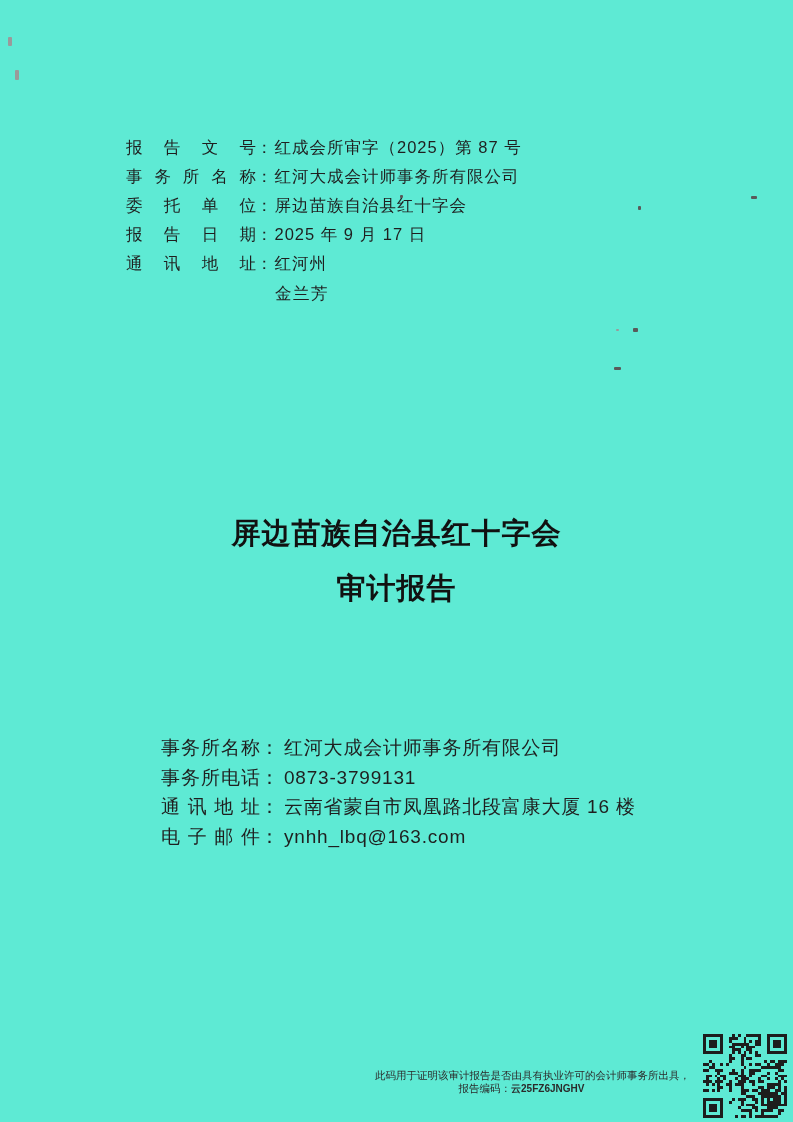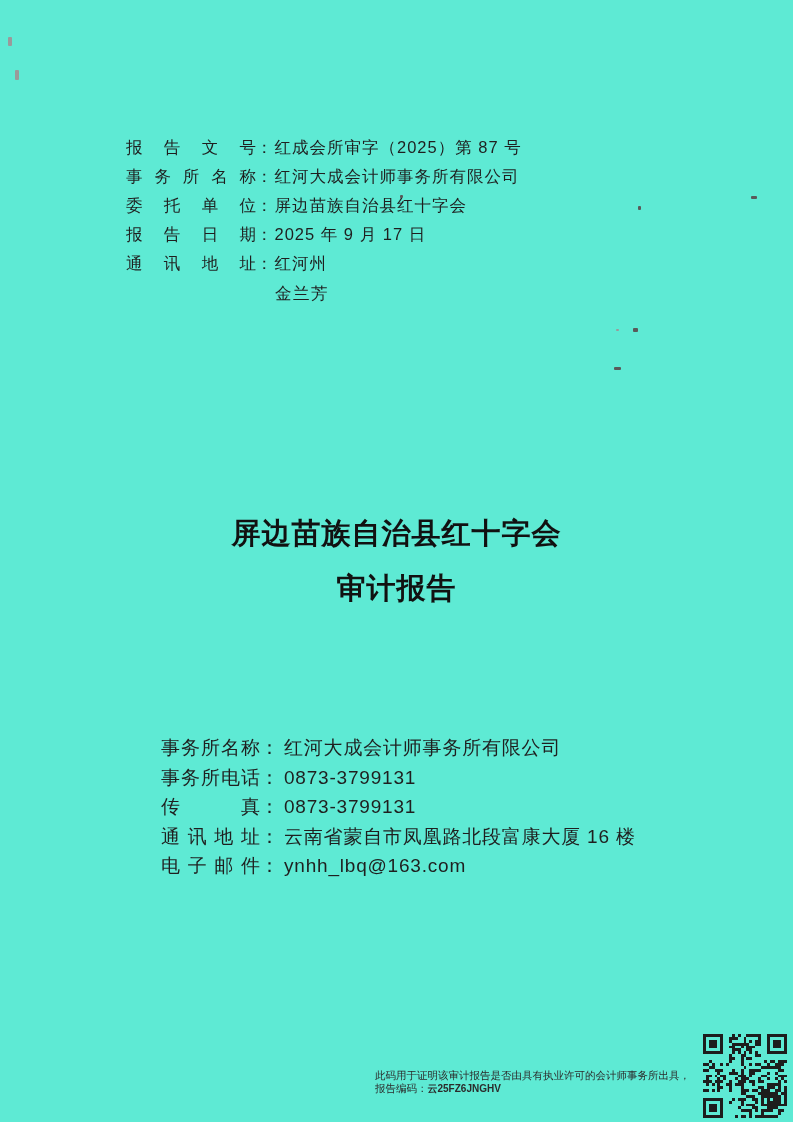--- a/index.html
+++ b/index.html
@@ -41,21 +41,21 @@
     display:inline-block; width:99px;
     text-align:justify; text-align-last:justify;
     vertical-align:top;
   }
   .contact-row .colon { display:inline-block; vertical-align:top; }
   .contact-row .val { display:inline-block; vertical-align:top; letter-spacing:0.8px; margin-left:5px; }
 
   
   .footer-note {
     position:absolute; right:103px; top:1070px;
-    text-align:left;
+    text-align:center;
     font-family:"Liberation Serif","DejaVu Serif",serif;
     font-size:10.5px; line-height:12.5px; color:#2b2b2b;
     white-space:nowrap;
   }
   .footer-note .code-line { padding-right:22px; }
   .footer-note .code-value { font-weight:bold; font-family:"Liberation Sans","DejaVu Sans",sans-serif; font-size:10px; }
   .qr-box { position:absolute; left:703px; top:1034px; width:84px; height:84px; }
   .qr-box svg { width:84px; height:84px; display:block; fill:#1d1d1d; shape-rendering:crispEdges; }
 
   
@@ -101,23 +101,20 @@
     <div>屏边苗族自治县红十字会</div>
     <div>审计报告</div>
   </div>
 
   <section class="contact-block">
     <div class="contact-row">
       <span class="lbl">事务所名称</span><span class="colon">：</span><span class="val">红河大成会计师事务所有限公司</span>
     </div>
     <div class="contact-row">
       <span class="lbl">事务所电话</span><span class="colon">：</span><span class="val">0873-3799131</span>
-    </div>
-    <div class="contact-row">
-      <span class="lbl">传真</span><span class="colon">：</span><span class="val">0873-3799131</span>
     </div>
     <div class="contact-row">
       <span class="lbl">通讯地址</span><span class="colon">：</span><span class="val">云南省蒙自市凤凰路北段富康大厦 16 楼</span>
     </div>
     <div class="contact-row">
       <span class="lbl">电子邮件</span><span class="colon">：</span><span class="val">ynhh_lbq@163.com</span>
     </div>
   </section>
 
   <div class="footer-note">

